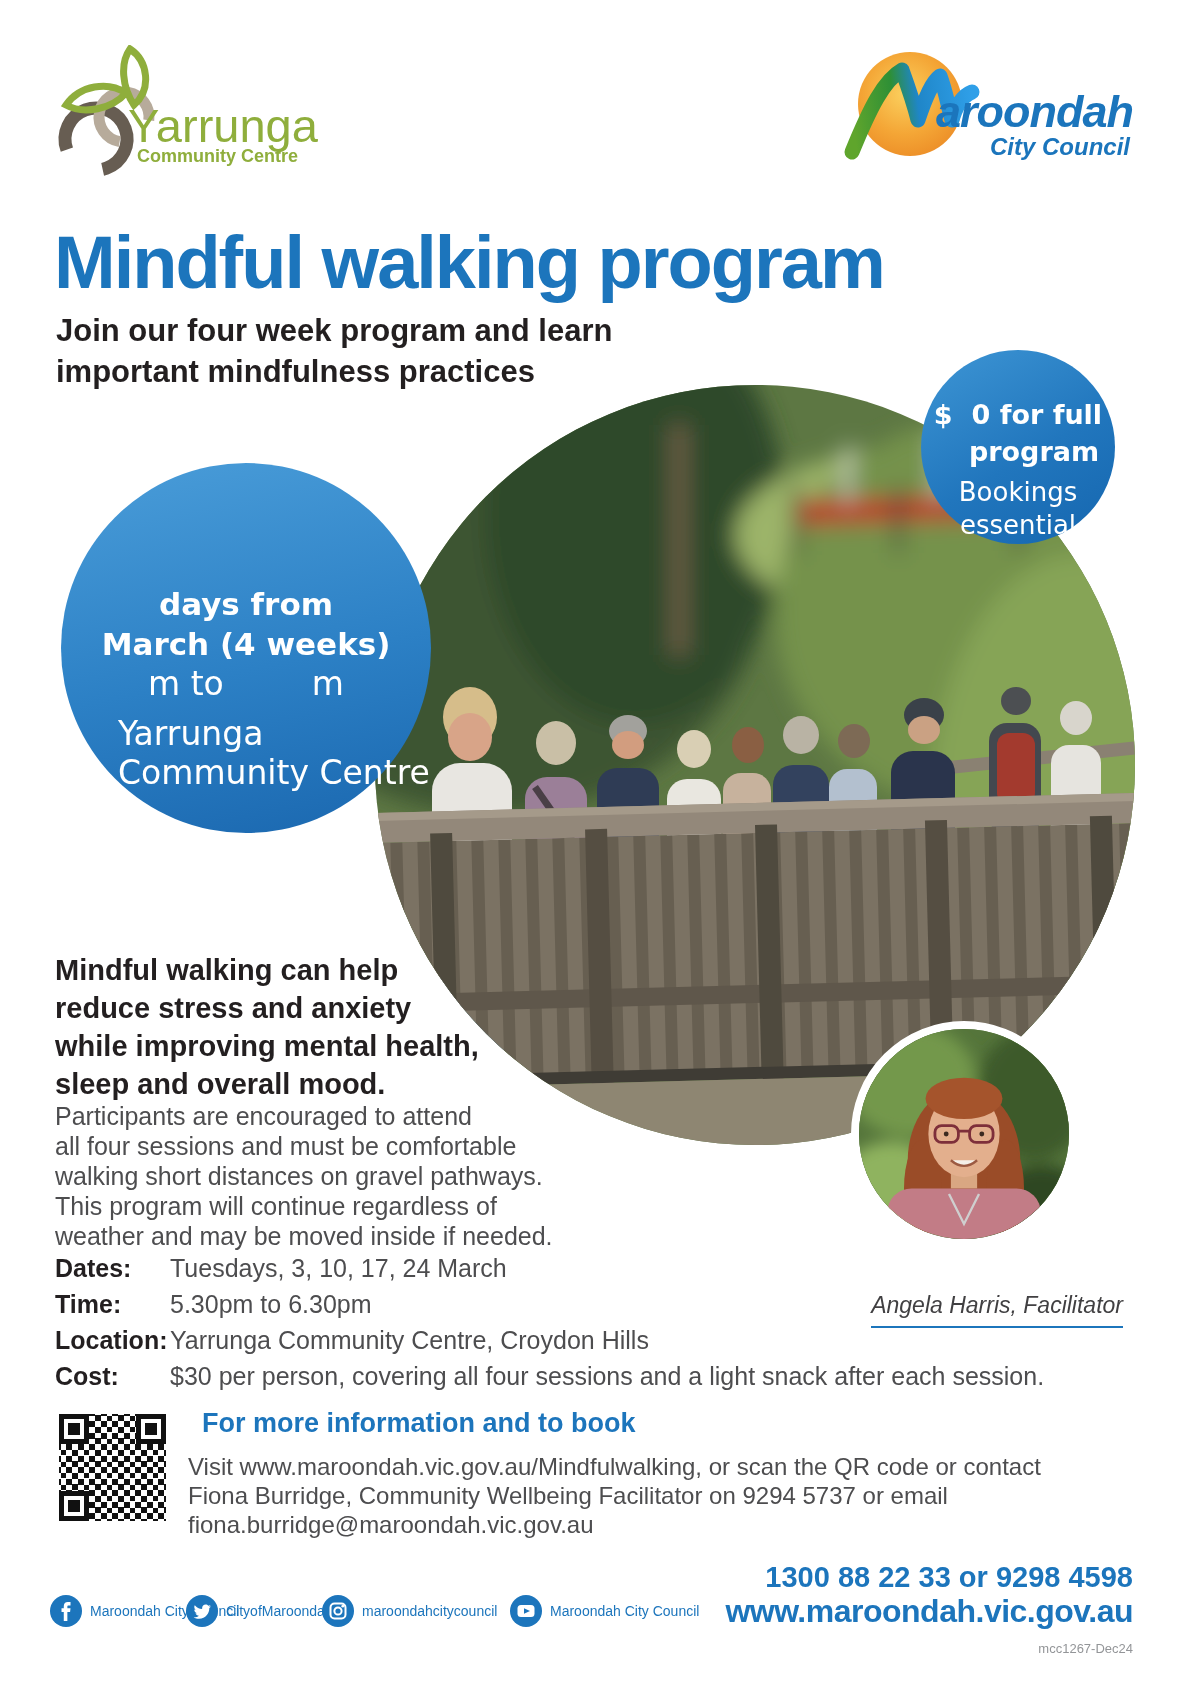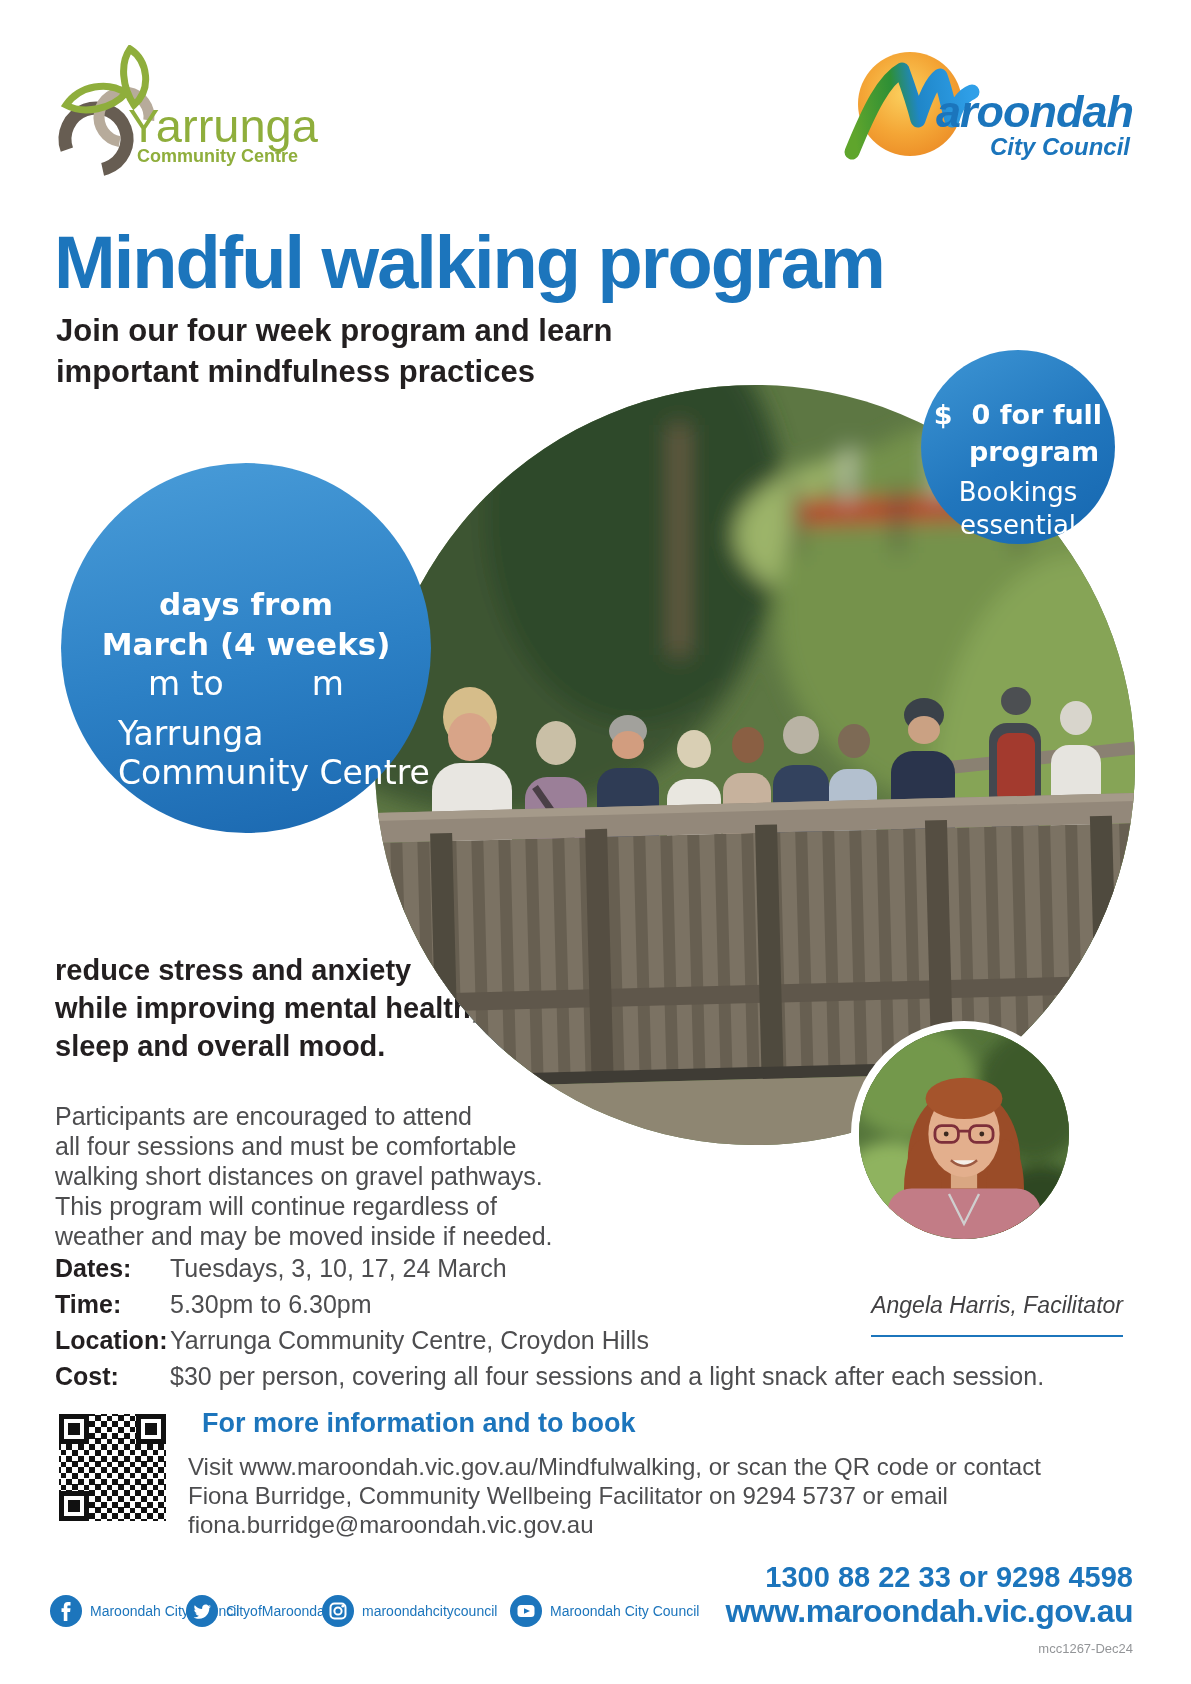--- a/index.html
+++ b/index.html
@@ -40,21 +40,21 @@
   .ic-venue{position:absolute;left:57px;top:251px;font-size:33px;line-height:39px;}
 
   
   .benefits-h{left:55px;top:951px;font-size:29px;font-weight:bold;line-height:38px;color:#231F20;}
   .benefits-b{left:55px;top:1101px;font-size:25px;line-height:30px;color:#4D4D4F;}
 
   
   .fac{left:851px;top:1021px;width:226px;height:226px;border-radius:50%;border:8px solid #fff;
        box-sizing:border-box;overflow:hidden;z-index:5;background:#55753b;}
   .fac-cap{right:68px;top:1292px;font-size:23px;font-style:italic;color:#414042;
-           border-bottom:2px solid #1C75BC;padding-bottom:16px;}
+           border-bottom:2px solid #1C75BC;padding-bottom:7px;}
 
   
   .details{left:55px;top:1250px;font-size:25px;line-height:36px;}
   .drow{display:flex;}
   .dlabel{width:115px;font-weight:bold;color:#231F20;}
   .dvalue{color:#4D4D4F;}
 
   
   .qr{left:55px;top:1410px;width:115px;height:115px;}
   .book-h{left:202px;top:1408px;font-size:27px;font-weight:bold;color:#1C75BC;}
@@ -224,20 +224,21 @@
       <span>m to</span>
       <span>m</span>
     </div>
     <div class="ic-venue">
       <div>Yarrunga</div>
       <div>Community Centre</div>
     </div>
   </div>
 
   <div class="abs benefits-h">
+    <div>Mindful walking can help</div>
     <div>reduce stress and anxiety</div>
     <div>while improving mental health,</div>
     <div>sleep and overall mood.</div>
   </div>
   <div class="abs benefits-b">
     <div>Participants are encouraged to attend</div>
     <div>all four sessions and must be comfortable</div>
     <div>walking short distances on gravel pathways.</div>
     <div>This program will continue regardless of</div>
     <div>weather and may be moved inside if needed.</div>

